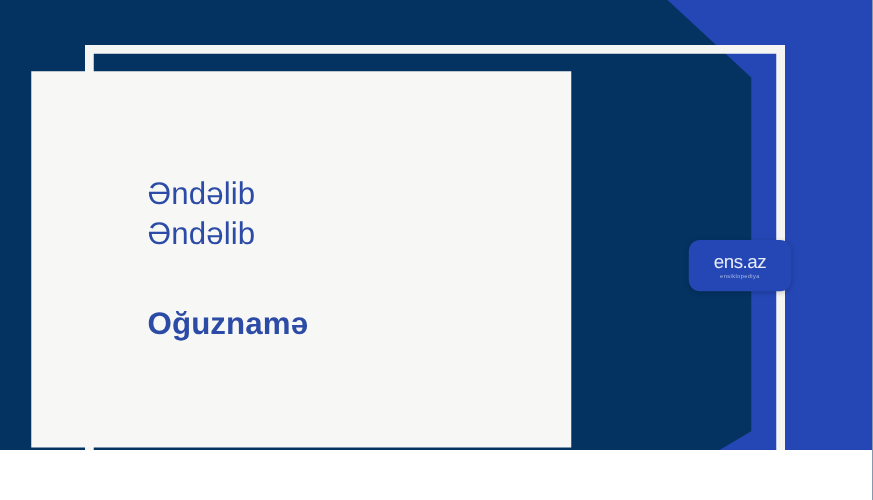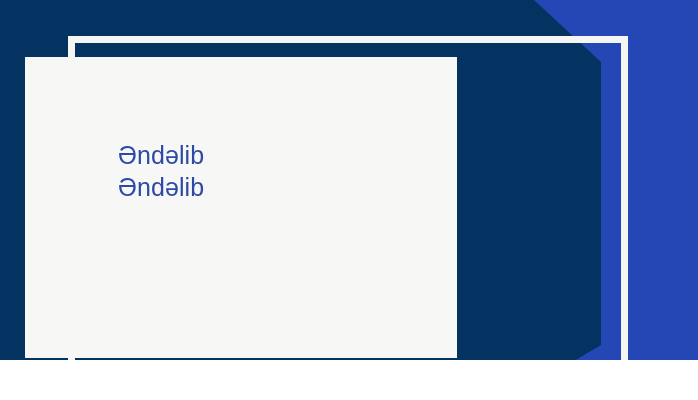--- a/index.html
+++ b/index.html
@@ -122,17 +122,22 @@
       <polygon points="534,0 698,0 698,400 508,400 601,345 601,62" fill="#2547b5"></polygon>
     </svg>
   </div>
 
   <div class="frame-outline"></div>
 
   <div class="content-card">
     <div class="card-text">
       <div class="title-line">Əndəlib</div>
       <div class="title-line">Əndəlib</div>
+      <div class="subtitle">Oğuznamə</div>
     </div>
   </div>
 
+  <div class="logo-badge">
+    <div class="logo-wordmark">ens.az</div>
+    <div class="logo-tagline">ensiklopediya</div>
+  </div>
 
 </div>
 
 </body></html>

